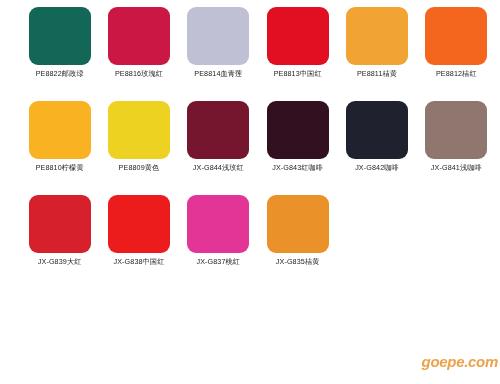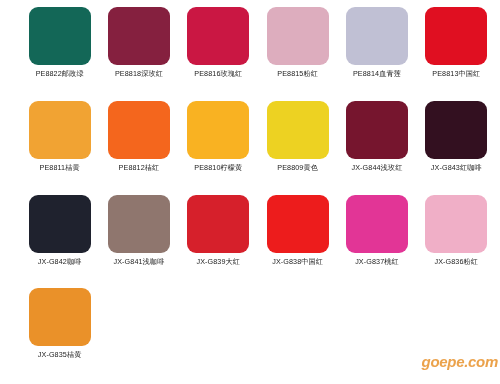--- a/index.html
+++ b/index.html
@@ -74,30 +74,22 @@
 <body>
 
 <div id="watermark">goepe.com</div>
 
 <div id="swatch-grid">
     <div class="swatch-cell">
       <div class="chip" style="background: rgb(19, 103, 87);"></div>
       <div class="chip-label">PE8822邮政绿</div>
     </div>
     <div class="swatch-cell">
-      <div class="chip" style="background: rgb(133, 32, 63);"></div>
-      <div class="chip-label">PE8818深玫红</div>
-    </div>
-    <div class="swatch-cell">
       <div class="chip" style="background: rgb(202, 23, 67);"></div>
       <div class="chip-label">PE8816玫瑰红</div>
-    </div>
-    <div class="swatch-cell">
-      <div class="chip" style="background: rgb(221, 173, 190);"></div>
-      <div class="chip-label">PE8815粉红</div>
     </div>
     <div class="swatch-cell">
       <div class="chip" style="background: rgb(192, 192, 212);"></div>
       <div class="chip-label">PE8814血青莲</div>
     </div>
     <div class="swatch-cell">
       <div class="chip" style="background: rgb(224, 15, 33);"></div>
       <div class="chip-label">PE8813中国红</div>
     </div>
     <div class="swatch-cell">
@@ -138,20 +130,16 @@
     </div>
     <div class="swatch-cell">
       <div class="chip" style="background: rgb(237, 28, 28);"></div>
       <div class="chip-label">JX-G838中国红</div>
     </div>
     <div class="swatch-cell">
       <div class="chip" style="background: rgb(226, 53, 150);"></div>
       <div class="chip-label">JX-G837桃红</div>
     </div>
     <div class="swatch-cell">
-      <div class="chip" style="background: rgb(240, 175, 199);"></div>
-      <div class="chip-label">JX-G836粉红</div>
-    </div>
-    <div class="swatch-cell">
       <div class="chip" style="background: rgb(234, 145, 41);"></div>
       <div class="chip-label">JX-G835桔黄</div>
     </div>
   </div>
 
 </body></html>

